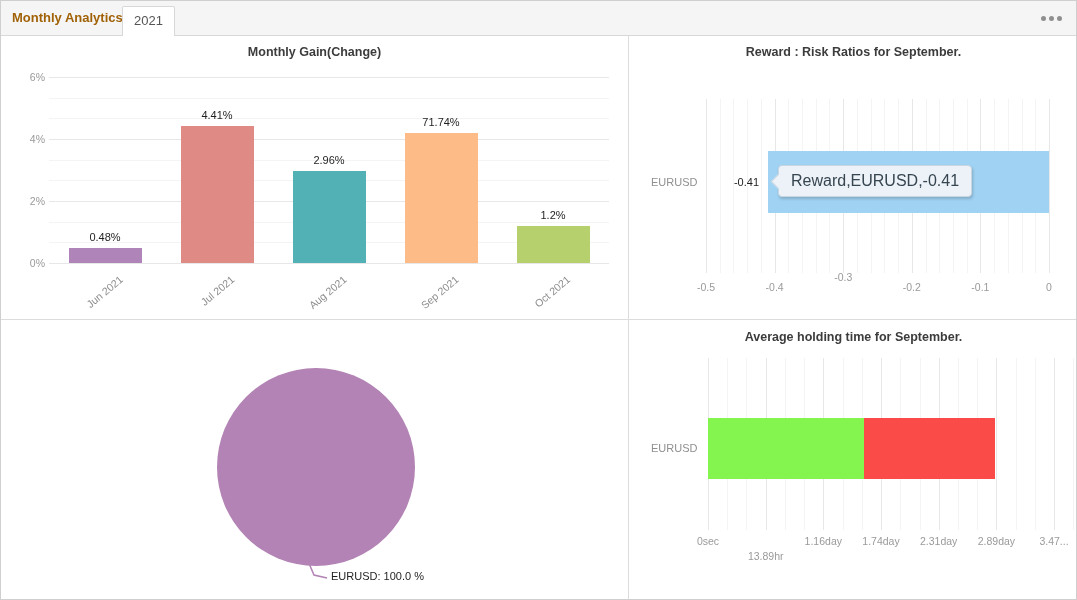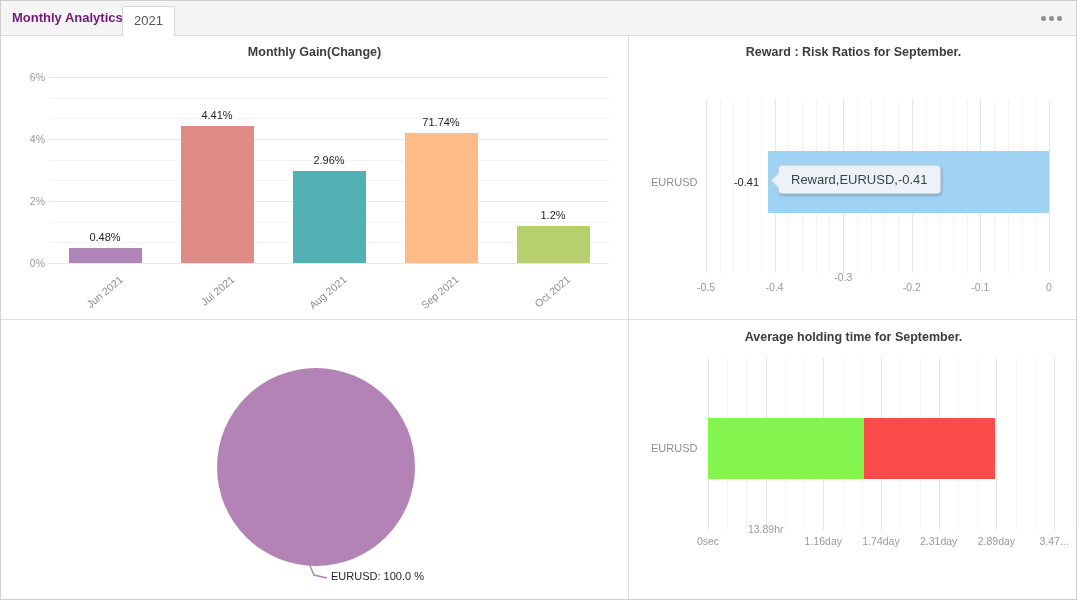--- a/index.html
+++ b/index.html
@@ -5,21 +5,21 @@
   html,body { margin:0; padding:0; background:#fff; }
   .app {
     position:relative; width:1077px; height:600px; box-sizing:border-box;
     background:#fff; border:1px solid #cfcfcf; overflow:hidden;
     font-family:"Liberation Sans", sans-serif;
   }
   
   .tabbar { position:absolute; left:0; top:0; right:0; height:34px;
     background:#f5f5f6; border-bottom:1px solid #d8d8d8; z-index:5; }
   .tabbar-title { position:absolute; left:11px; top:0; line-height:34px;
-    font-size:13px; font-weight:bold; color:#701a75; }
+    font-size:13px; font-weight:bold; color:#a16207; }
   .tab { position:absolute; left:121px; top:5px; height:30px; box-sizing:border-box;
     background:#fff; border:1px solid #d8d8d8; border-bottom:none;
     border-radius:2px 2px 0 0; padding:0 11px; line-height:28px;
     font-size:13px; color:#555; cursor:pointer; z-index:6; }
   .menu-dots { position:absolute; right:14px; top:15px; display:flex; gap:3px; cursor:pointer; }
   .menu-dots span { width:5px; height:5px; border-radius:50%; background:#8f8f8f; }
   
   .panel { position:absolute; background:#fff; box-sizing:border-box; overflow:hidden; }
   #panel-gain    { left:0;     top:34px;  width:628px; height:285px;
                    border-right:1px solid #dcdcdc; border-bottom:1px solid #dcdcdc; }
@@ -42,21 +42,21 @@
   .vbar, .hbar { position:absolute; }
   .ytick { position:absolute; font-size:10.5px; color:#9a9a9a; text-align:right; }
   .xtick { position:absolute; font-size:10.5px; color:#9a9a9a; text-align:center; white-space:nowrap; }
   .xtick-rot { position:absolute; font-size:10.5px; color:#8d8d8d; white-space:nowrap;
     transform:rotate(-40deg); transform-origin:100% 0; }
   .cat-label { position:absolute; font-size:11px; color:#8f8f8f; }
   .val-label { position:absolute; font-size:11px; color:#1f1f1f; text-align:center; white-space:nowrap; }
   
   .tooltip { position:absolute; left:149px; top:130px; background:#edf2f8;
     border:1px solid #c8d6e2; border-radius:4px; padding:6px 12px;
-    font-size:13px; color:#36454f; white-space:nowrap;
+    font-size:16px; color:#36454f; white-space:nowrap;
     box-shadow:1px 2px 3px rgba(0,0,0,0.18); z-index:3; }
   .tooltip::before { content:""; position:absolute; left:-6px; top:50%; margin-top:-5px;
     width:10px; height:10px; background:#edf2f8;
     border-left:1px solid #c8d6e2; border-bottom:1px solid #c8d6e2;
     transform:rotate(45deg); }
   
   .pie { position:absolute; left:216px; top:48px; width:198px; height:198px; border-radius:50%; }
   .pie-label { position:absolute; left:330px; top:250px; font-size:11px; font-weight:normal; color:#1f1f1f; }
   
   .legend { position:absolute; left:0; right:0; top:243px; display:flex;
@@ -184,21 +184,21 @@
         <div class="gl-v major" style="left: 57.6999px;"></div>
         <div class="gl-v major" style="left: 115.3px;"></div>
         <div class="gl-v major" style="left: 173px;"></div>
         <div class="gl-v major" style="left: 230.7px;"></div>
         <div class="gl-v major" style="left: 288.4px;"></div>
         <div class="gl-v major" style="left: 346px;"></div>
         <div class="hbar" style="left: 0px; width: 156.457px; top: 60px; height: 61px; background: rgb(132, 244, 78);"></div>
         <div class="hbar" style="left: 156.457px; width: 130.547px; top: 60px; height: 61px; background: rgb(251, 75, 72);"></div>
       </div>
   <div class="xtick" style="left: 54px; width: 50px; top: 215px;">0sec</div>
-      <div class="xtick" style="left: 111.7px; width: 50px; top: 203px;">13.89hr</div>
+      <div class="xtick" style="left: 111.7px; width: 50px; top: 230px;">13.89hr</div>
       <div class="xtick" style="left: 169.3px; width: 50px; top: 215px;">1.16day</div>
       <div class="xtick" style="left: 227px; width: 50px; top: 215px;">1.74day</div>
       <div class="xtick" style="left: 284.7px; width: 50px; top: 215px;">2.31day</div>
       <div class="xtick" style="left: 342.4px; width: 50px; top: 215px;">2.89day</div>
       <div class="xtick" style="left: 400px; width: 50px; top: 215px;">3.47...</div>
       <div class="cat-label" style="left: 22px; width: 52px; top: 122px;">EURUSD</div>
     </div>
 
 </div>
 

